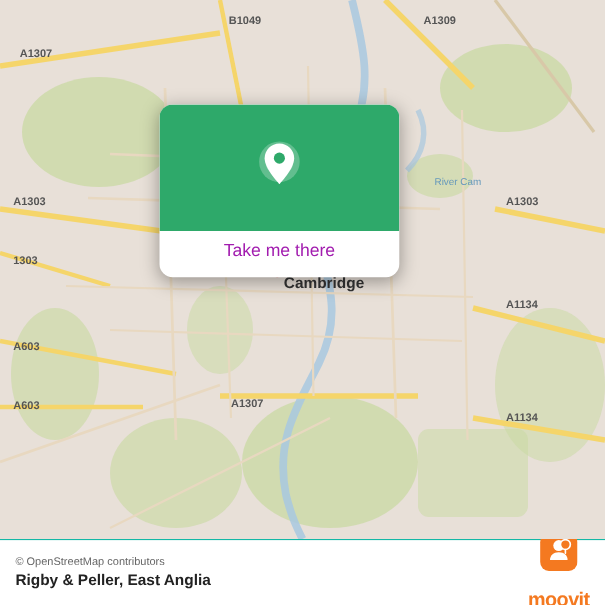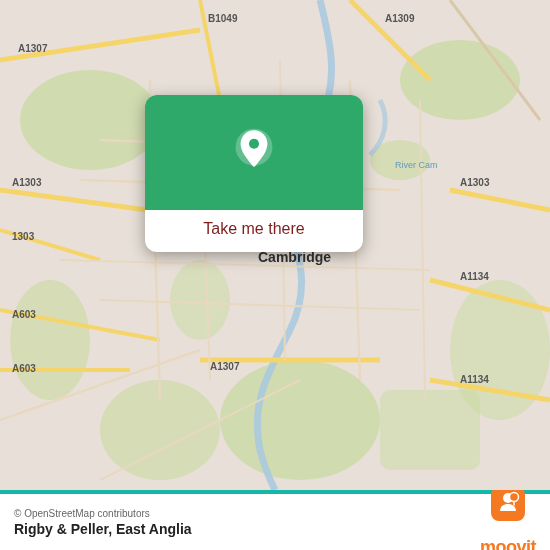--- a/index.html
+++ b/index.html
@@ -56,37 +56,37 @@
     }
 
     #popup-card-bottom {
       padding: 10px 16px 14px;
       text-align: center;
     }
 
     #take-me-there-btn {
       font-size: 16px;
       font-weight: 500;
-      color: #7f1d1d;
+      color: #a21caf;
       cursor: pointer;
       background: none;
       border: none;
       width: 100%;
       text-align: center;
     }
 
     #bottom-bar {
       width: 550px;
       height: 60px;
       background: white;
       display: flex;
       align-items: center;
       justify-content: space-between;
       padding: 0 14px;
-      border-top: 4px solid #14b8a6;
+      border-top: 1px solid #14b8a6;
     }
 
     #bottom-left {
       display: flex;
       flex-direction: column;
       gap: 2px;
     }
 
     #attribution-text {
       font-size: 10px;

